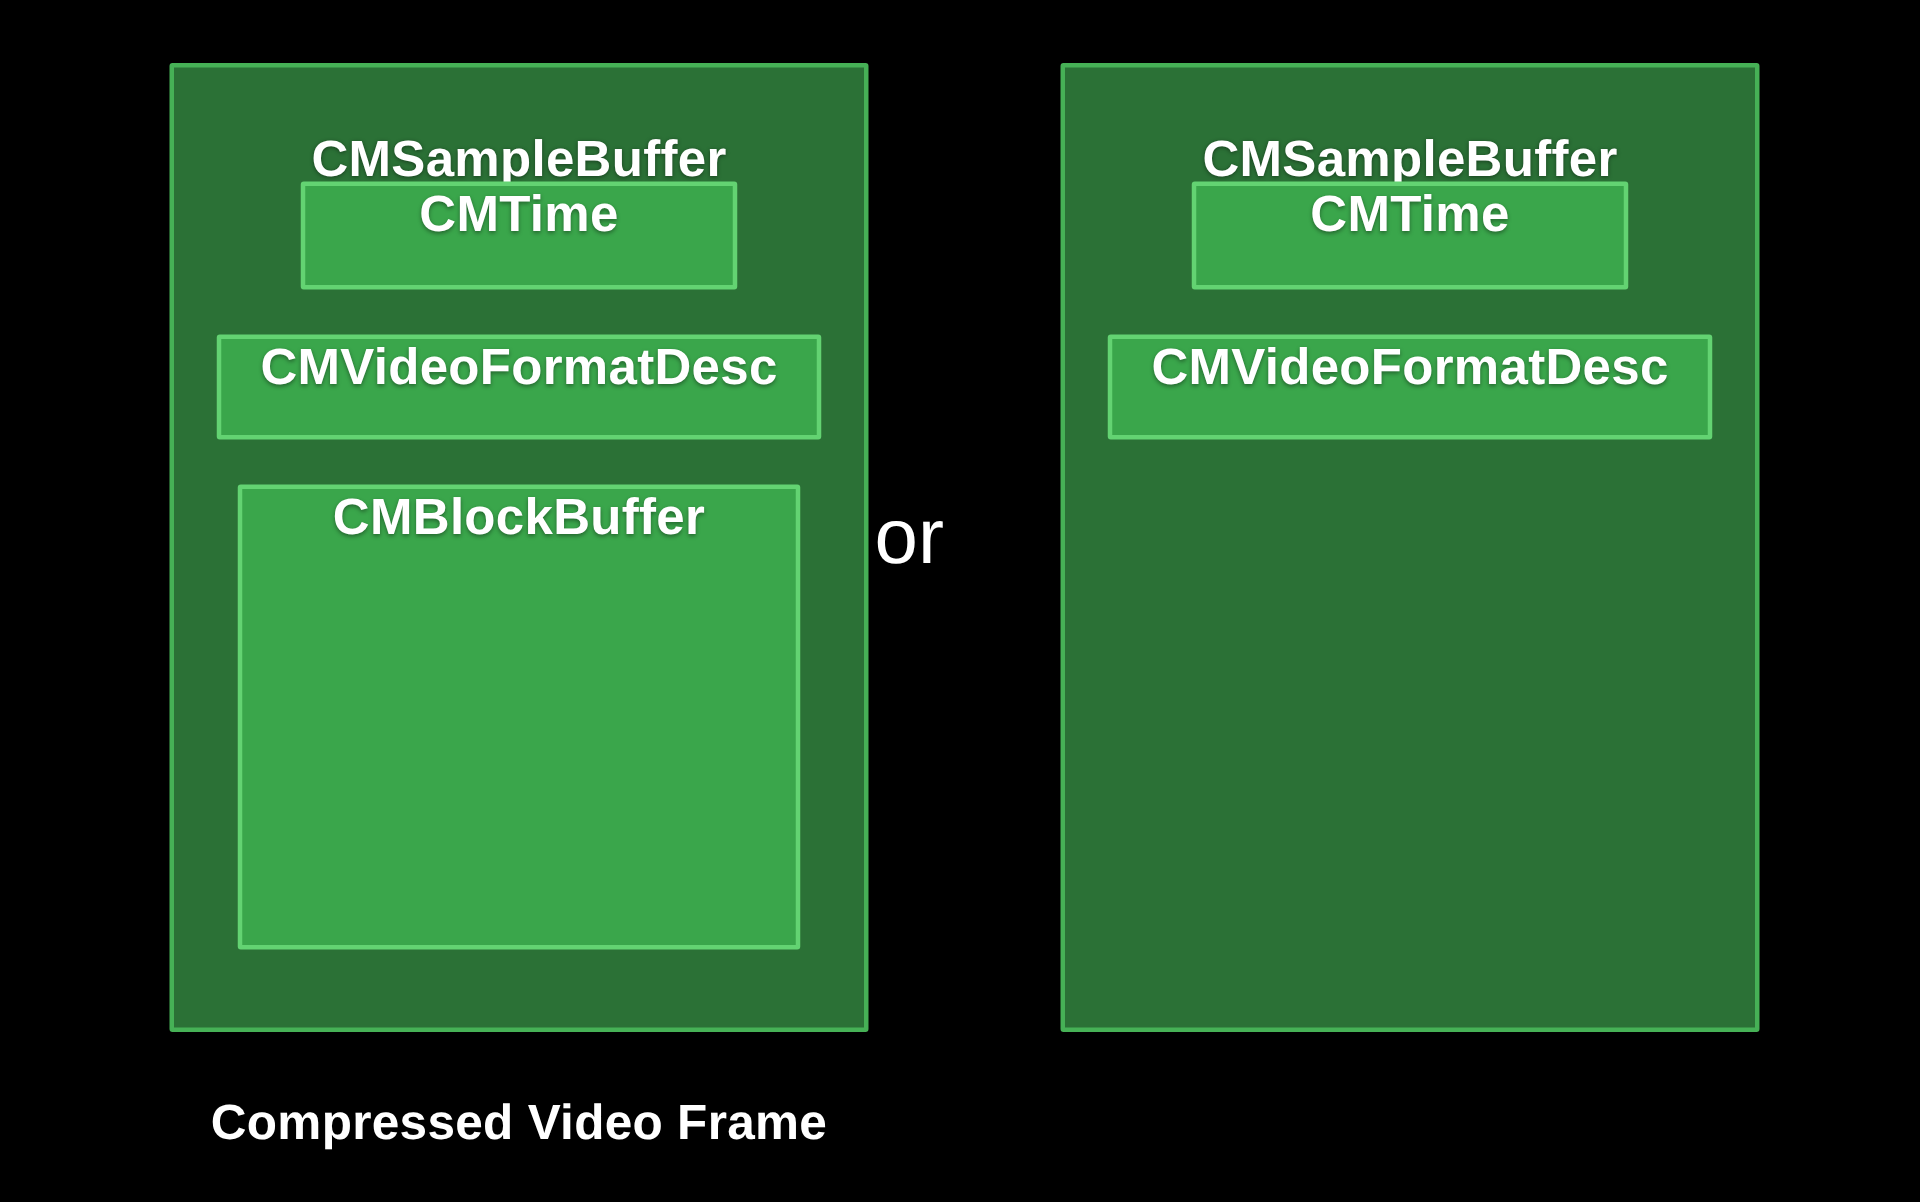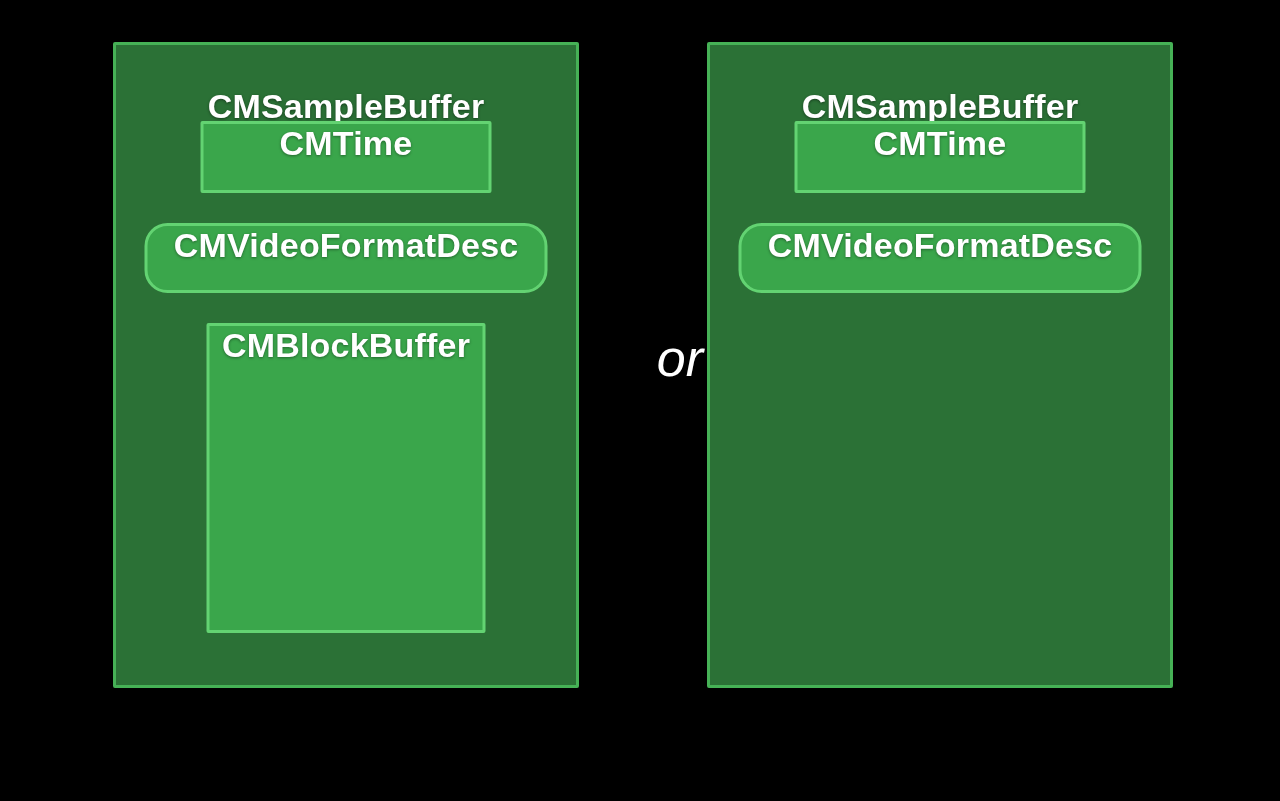--- a/index.html
+++ b/index.html
@@ -60,34 +60,33 @@
     display: flex;
     align-items: flex-start;
     justify-content: center;
     color: var(--text);
     font-size: 34px;
     font-weight: 700;
     letter-spacing: 0.2px;
     text-shadow: 0 1px 3px rgba(0,0,0,0.4);
   }
   .box-time    { top: 76px;  width: 291px; height: 72px; }
-  .box-format  { top: 178px; width: 403px; height: 70px; border-radius: 23px; }
-  .box-payload { top: 278px; width: 279px; height: 310px; }
+  .box-format  { top: 178px; width: 403px; height: 70px; }
+  .box-payload { top: 278px; width: 375px; height: 310px; }
   .or-label {
     position: absolute;
     left: 583px;
     top: 330px;
     width: 120px;
-    text-align: right;
+    text-align: left;
     color: var(--text);
     font-size: 52px;
     font-weight: 400;
     line-height: 56px;
     text-shadow: 0 1px 3px rgba(0,0,0,0.45);
-    font-style: italic;
   }
   .caption {
     position: absolute;
     top: 729px;
     width: 466px;
     text-align: center;
     color: var(--text);
     font-size: 33px;
     font-weight: 700;
     letter-spacing: 0.2px;
@@ -130,15 +129,16 @@
   <div class="sample-buffer right">
     <div class="outer-title">CMSampleBuffer</div>
     <div class="inner-box box-time">
       <span>CMTime</span>
     </div>
     <div class="inner-box box-format">
       <span>CMVideoFormatDesc</span>
     </div>
   </div>
 
+  <div class="caption left">Compressed Video Frame</div>
 
 
 </div>
 
 </body></html>

